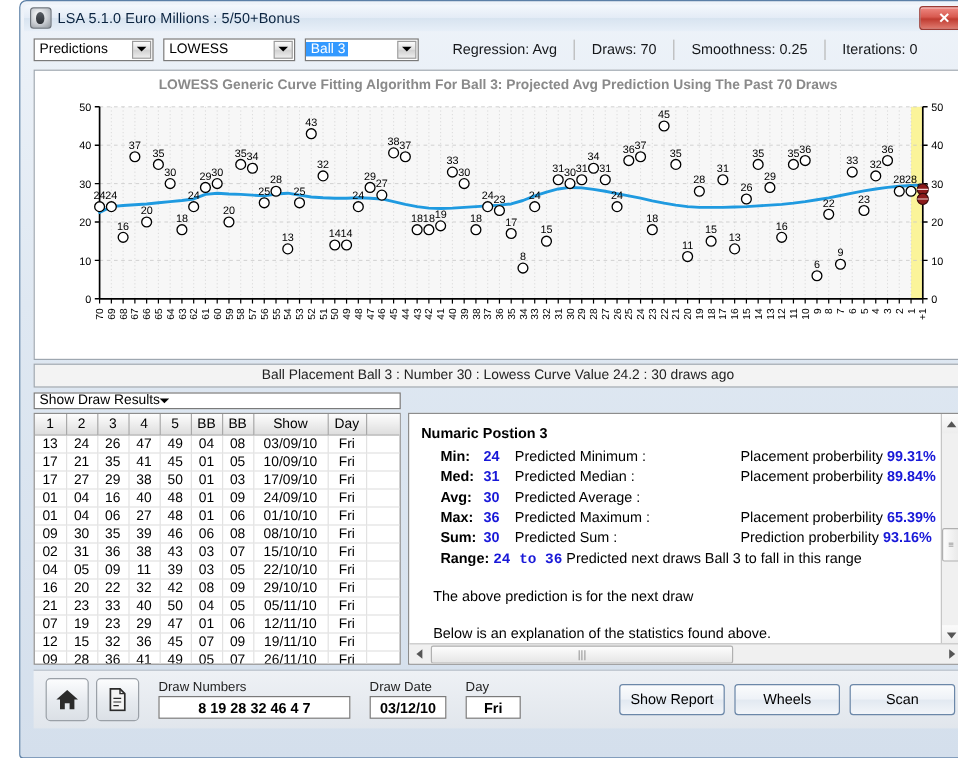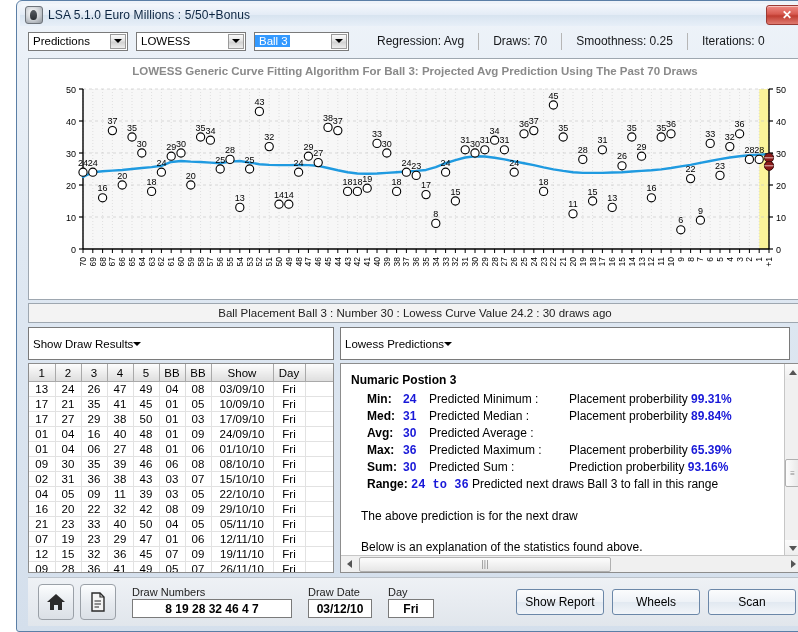--- a/index.html
+++ b/index.html
@@ -88,21 +88,21 @@
 
   .caption-bar{
     margin:3px 8px 0 8px;height:20px;border:1px solid #9ea7b0;background:#f3f3f3;
     display:flex;align-items:center;justify-content:center;font-size:11.5px;color:#222;
     box-sizing:border-box;
   }
 
   
   .midrow{margin:4px 8px 0 8px;display:flex;gap:6px;}
   .midcombo{
-    position:relative;height:33px;background:#fff;border:1px solid #7a7a7a;
+    position:relative;height:14px;background:#fff;border:1px solid #7a7a7a;
     display:flex;align-items:center;box-sizing:border-box;cursor:pointer;
   }
   #combo-draw-results{width:306px;}
   #combo-lowess-pred{width:450px;}
   .midcombo .cval{padding-left:4px;font-size:11.5px;}
 
   
   .lower{margin:3px 8px 0 8px;display:flex;gap:6px;height:210px;}
 
   .grid-box{
@@ -126,21 +126,21 @@
   .pred-box{
     flex:1;border:1px solid #8d8d8d;background:#fff;box-sizing:border-box;
     position:relative;overflow:hidden;
   }
   .pred-inner{padding:8px 10px 0 10px;font-size:12px;line-height:1.42;}
   .pred-head{font-weight:bold;margin-bottom:2px;}
   .pred-line{margin-left:16px;white-space:nowrap;display:flex;}
   .pl-key{font-weight:bold;width:36px;display:inline-block;}
   .pl-val{color:#1818d8;font-weight:bold;width:26px;display:inline-block;text-align:left;}
   .pl-desc{display:inline-block;width:140px;}
-  .pl-prob{display:inline-block;}
+  .pl-prob{display:inline-block;margin-left:48px;}
   .pl-prob b{color:#1818d8;}
   .pred-range{margin-left:16px;font-weight:bold;white-space:nowrap;}
   .pred-range .rv{color:#1818d8;font-family:Liberation Mono, monospace;}
   .pred-range .rtxt{font-weight:normal;}
   .pred-note{margin:14px 0 0 10px;font-size:12px;}
   .pred-note2{margin:14px 0 0 10px;font-size:12px;}
 
   .pred-vscroll{
     position:absolute;right:0;top:0;width:16px;bottom:16px;background:#f0f0f0;
     border-left:1px solid #c6c6c6;
@@ -642,26 +642,20 @@
     <span>Ball Placement Ball 3 : Number 30 : Lowess Curve Value 24.2 : 30 draws ago</span>
   </div>
 
   <div class="midrow">
     <div class="midcombo" id="combo-draw-results">
       <span class="cval">Show Draw Results</span>
       <span class="arrow">
           <i></i>
         </span>
     </div>
-    <div class="midcombo" id="combo-lowess-pred">
-      <span class="cval">Lowess Predictions</span>
-      <span class="arrow">
-          <i></i>
-        </span>
-    </div>
   </div>
 
   <div class="lower">
 
     <div class="grid-box">
       <table class="draws" id="draws-table">
         <colgroup>
           <col class="c-num">
             <col class="c-num">
             <col class="c-num">

